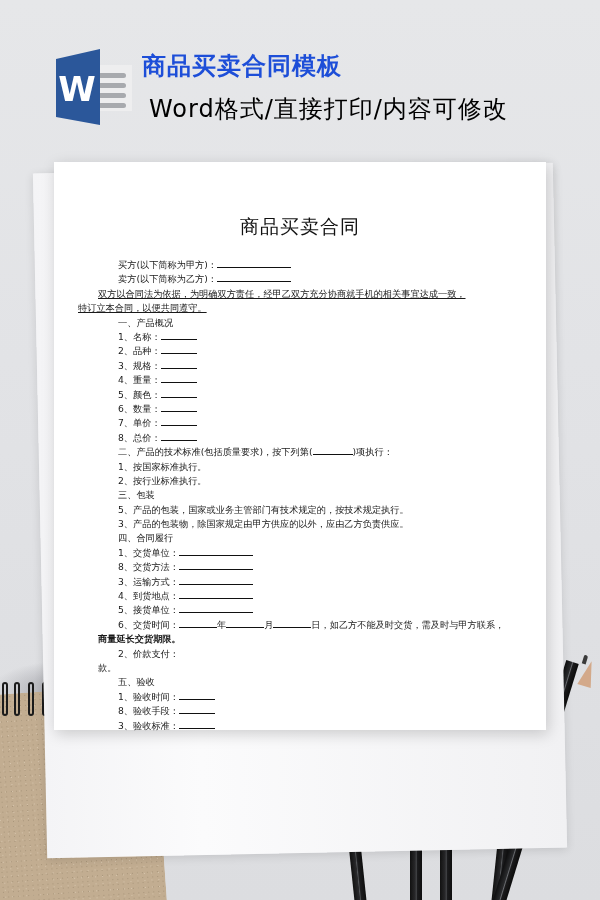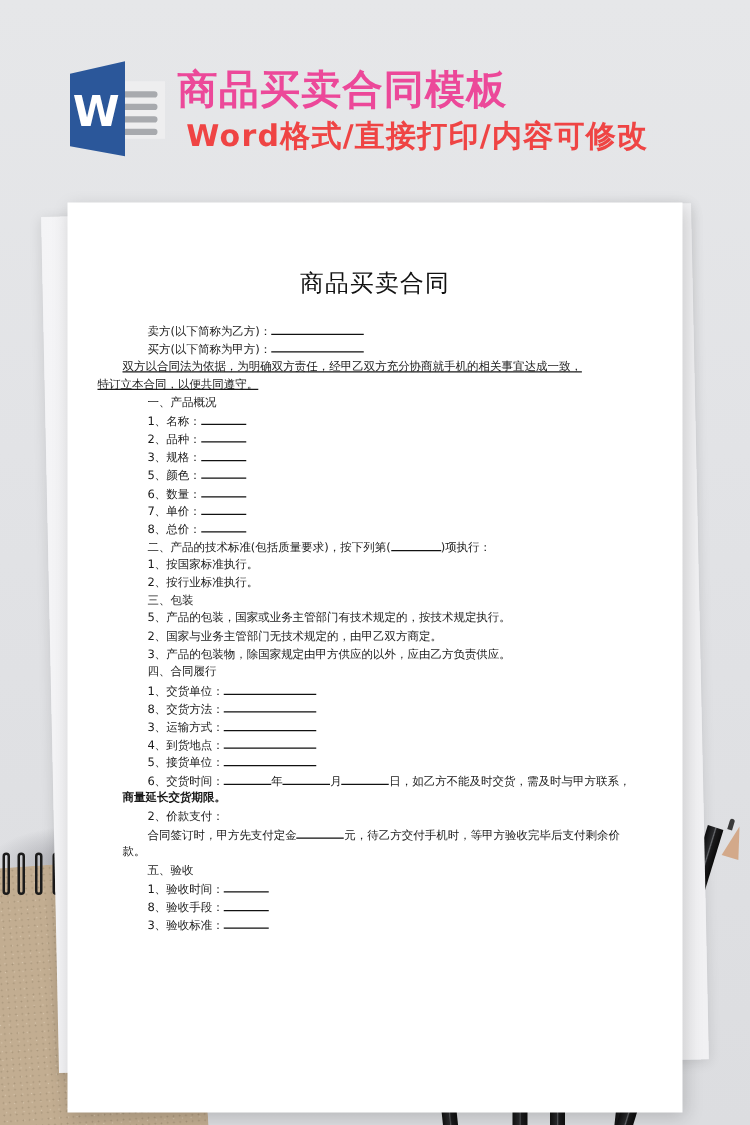--- a/index.html
+++ b/index.html
@@ -6,26 +6,26 @@
   html, body { width: 600px; height: 900px; overflow: hidden; }
   body {
     position: relative;
     background: linear-gradient(180deg, #e6e7e9 0%, #e2e3e6 40%, #dcdde0 100%);
     font-family: "DejaVu Sans", "Liberation Sans", sans-serif;
   }
   
   .word-logo { position: absolute; left: 54px; top: 47px; width: 80px; height: 80px; }
   .banner-title {
     position: absolute; left: 142px; top: 50px;
-    font-size: 32px; font-weight: bold; color: #ec4899; letter-spacing: 1px;
+    font-size: 24px; font-weight: bold; color: #1d4ed8; letter-spacing: 1px;
     font-family: "DejaVu Sans", sans-serif;
   }
   .banner-sub {
     position: absolute; left: 149px; top: 93px;
-    font-size: 24px; font-weight: bold; color: #ef4444; letter-spacing: 1px;
+    font-size: 24px; font-weight: normal; color: #000000; letter-spacing: 1px;
     font-family: "DejaVu Sans", sans-serif;
   }
   
   .notebook {
     position: absolute; left: -20px; top: 690px; width: 180px; height: 230px;
     background: #c2ad91;
     background-image:
       radial-gradient(#a8957a 0.6px, transparent 0.8px),
       radial-gradient(#d6c5ad 0.6px, transparent 0.8px);
     background-size: 5px 5px, 7px 7px;
@@ -63,21 +63,21 @@
     border-radius: 2px 2px 0 0;
   }
   
   .paper-back {
     position: absolute; left: 40px; top: 168px; width: 520px; height: 685px;
     background: linear-gradient(90deg, #f4f4f6, #fbfbfc 30%, #f1f1f3);
     transform: rotate(-1.2deg);
     box-shadow: 0 2px 10px rgba(0,0,0,0.12);
   }
   .paper-front {
-    position: absolute; left: 54px; top: 162px; width: 492px; height: 728px;
+    position: absolute; left: 54px; top: 162px; width: 492px; height: 568px;
     background: #ffffff;
     box-shadow: 2px 4px 14px rgba(0,0,0,0.18);
   }
   .doc-title {
     position: absolute; left: 0; width: 100%; top: 52px;
     text-align: center; font-size: 19px; color: #111;
     font-family: "DejaVu Serif", "Liberation Serif", serif; letter-spacing: 1px;
   }
   .doc-body {
     position: absolute; left: 44px; top: 96px; width: 440px;
@@ -122,61 +122,58 @@
 <div class="pencil-long"></div>
 <div class="pencil-tip"></div>
 <div class="pencil-lead"></div>
 
 <div class="paper-back"></div>
 <div class="paper-front">
   <div class="doc-title">商品买卖合同</div>
 
   <div class="doc-body">
     <div class="ln i1">
-      <span>卖方(以下简称为乙方)：</span><span class="blank w74"></span>
+      <span>买方(以下简称为甲方)：</span><span class="blank w74"></span>
     </div>
     <div class="ln i1">
-      <span>买方(以下简称为甲方)：</span><span class="blank w74"></span>
+      <span>卖方(以下简称为乙方)：</span><span class="blank w74"></span>
     </div>
     <div class="ln wrap" style="margin-left:-20px; padding-left:0; width:392px;">双方以合同法为依据，为明确双方责任，经甲乙双方充分协商就手机的相关事宜达成一致，特订立本合同，以便共同遵守。</div>
 
     <div class="ln i1">一、产品概况</div>
     <div class="ln i1"><span>1、名称：</span><span class="blank w36"></span></div>
     <div class="ln i1"><span>2、品种：</span><span class="blank w36"></span></div>
     <div class="ln i1"><span>3、规格：</span><span class="blank w36"></span></div>
+    <div class="ln i1"><span>4、重量：</span><span class="blank w36"></span></div>
     <div class="ln i1"><span>5、颜色：</span><span class="blank w36"></span></div>
     <div class="ln i1"><span>6、数量：</span><span class="blank w36"></span></div>
     <div class="ln i1"><span>7、单价：</span><span class="blank w36"></span></div>
     <div class="ln i1"><span>8、总价：</span><span class="blank w36"></span></div>
 
     <div class="ln i1">
       <span>二、产品的技术标准(包括质量要求)，按下列第(</span><span class="blank w40"></span><span>)项执行：</span>
     </div>
     <div class="ln i1">1、按国家标准执行。</div>
     <div class="ln i1">2、按行业标准执行。</div>
 
     <div class="ln i1">三、包装</div>
     <div class="ln i1">5、产品的包装，国家或业务主管部门有技术规定的，按技术规定执行。</div>
-    <div class="ln i1">2、国家与业务主管部门无技术规定的，由甲乙双方商定。</div>
     <div class="ln i1">3、产品的包装物，除国家规定由甲方供应的以外，应由乙方负责供应。</div>
 
     <div class="ln i1">四、合同履行</div>
     <div class="ln i1"><span>1、交货单位：</span><span class="blank w74"></span></div>
     <div class="ln i1"><span>8、交货方法：</span><span class="blank w74"></span></div>
     <div class="ln i1"><span>3、运输方式：</span><span class="blank w74"></span></div>
     <div class="ln i1"><span>4、到货地点：</span><span class="blank w74"></span></div>
     <div class="ln i1"><span>5、接货单位：</span><span class="blank w74"></span></div>
     <div class="ln i1">
       <span>6、交货时间：</span><span class="blank w38"></span><span>年</span><span class="blank w38"></span><span>月</span><span class="blank w38"></span><span>日，如乙方不能及时交货，需及时与甲方联系，</span>
     </div>
     <div class="ln" style="margin-left:0;font-weight:bold;">商量延长交货期限。</div>
     <div class="ln i1">2、价款支付：</div>
-    <div class="ln i1">
-      <span>合同签订时，甲方先支付定金</span><span class="blank w38"></span><span>元，待乙方交付手机时，等甲方验收完毕后支付剩余价</span>
-    </div>
     <div class="ln">款。</div>
 
     <div class="ln i1">五、验收</div>
     <div class="ln i1"><span>1、验收时间：</span><span class="blank w36"></span></div>
     <div class="ln i1"><span>8、验收手段：</span><span class="blank w36"></span></div>
     <div class="ln i1"><span>3、验收标准：</span><span class="blank w36"></span></div>
   </div>
 </div>
 
 </body></html>

